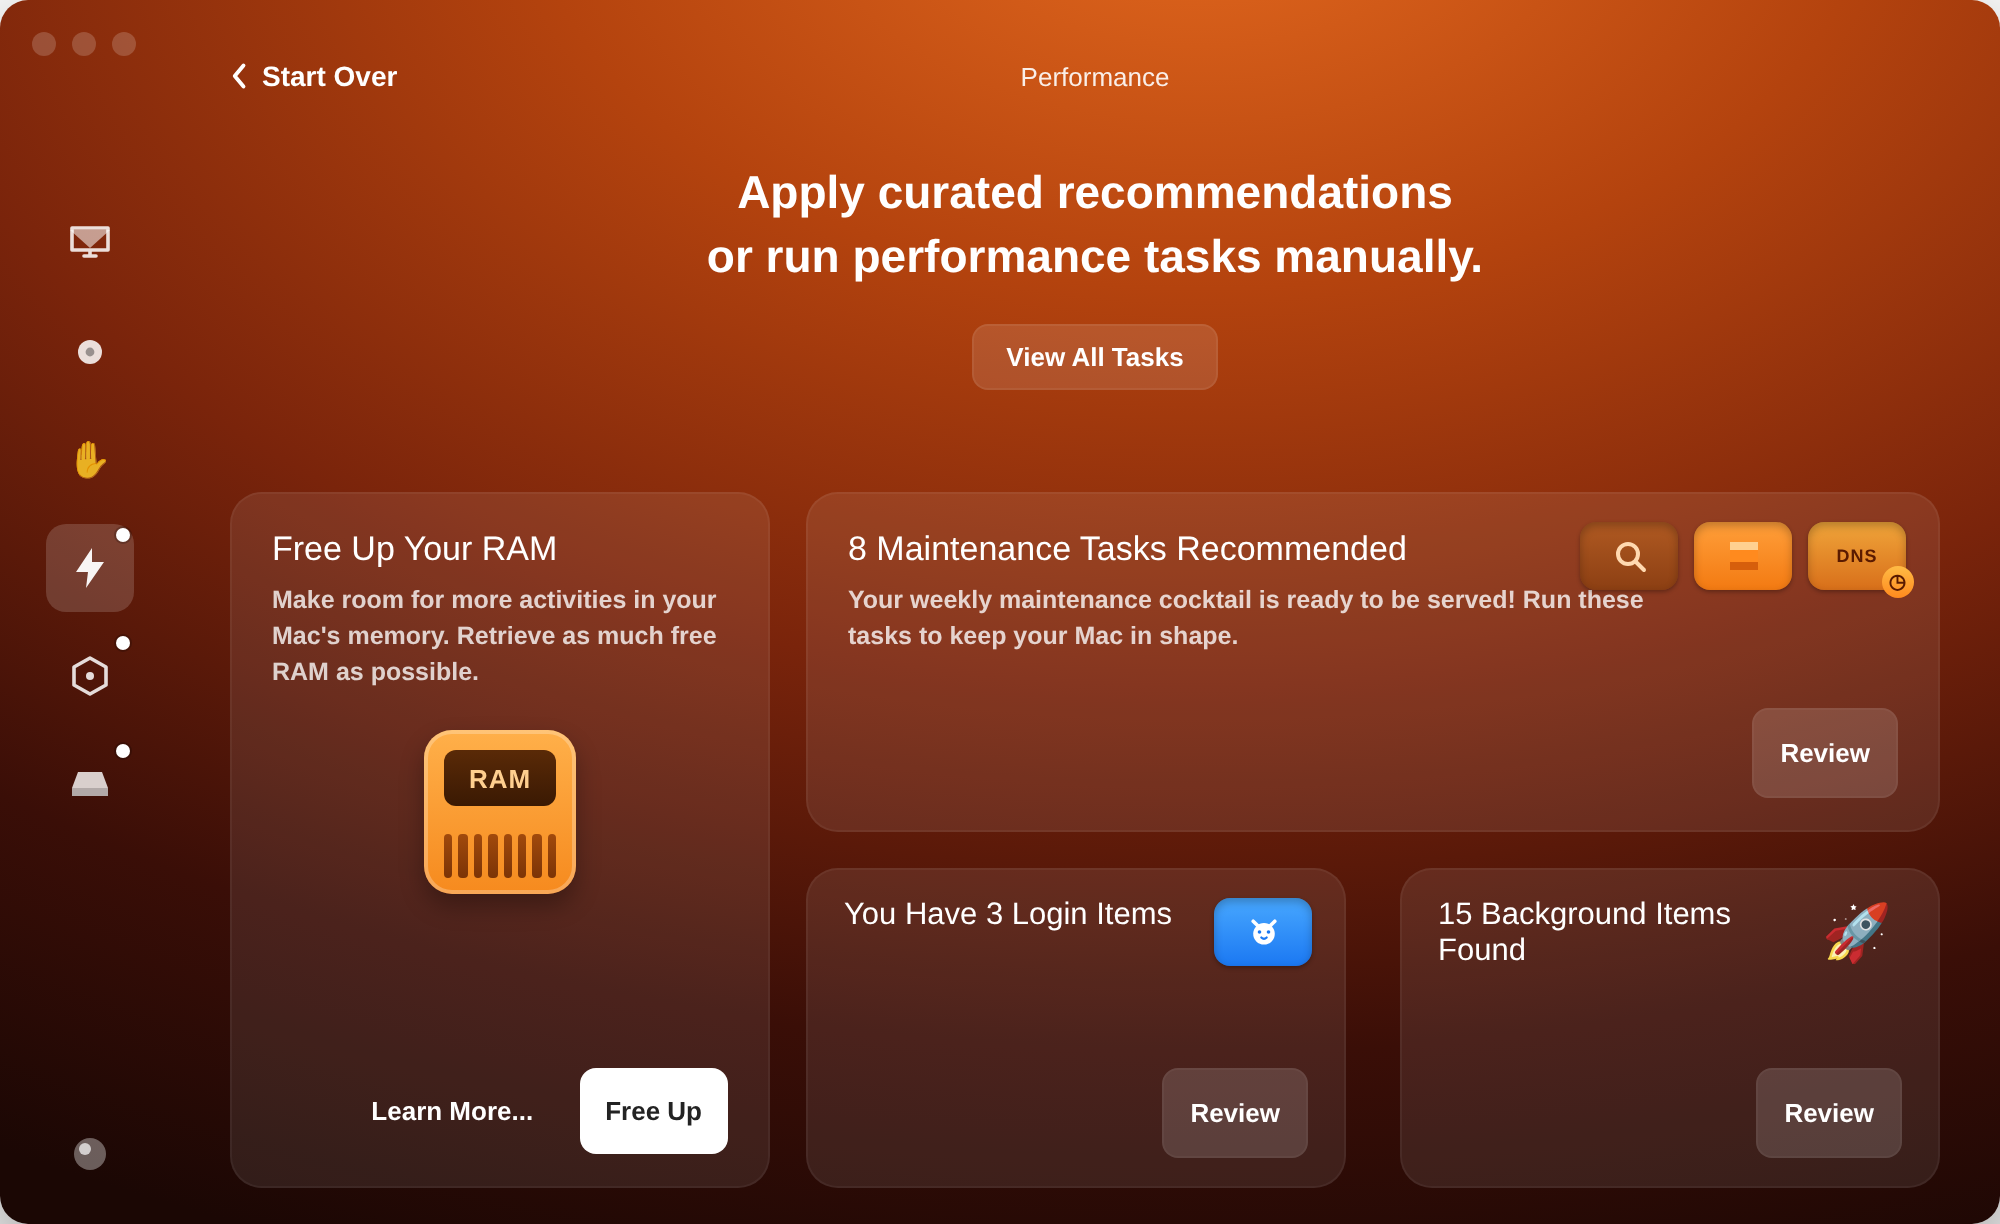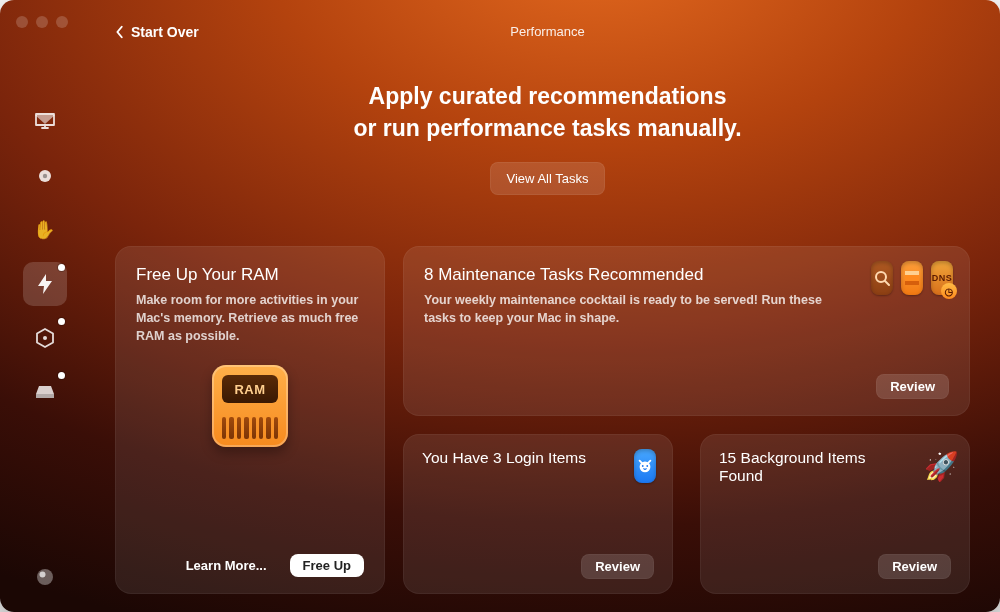--- a/index.html
+++ b/index.html
@@ -8,30 +8,30 @@
       width: 1000px; height: 612px; position: relative;
       border-radius: 14px; overflow: hidden;
       background: radial-gradient(120% 120% at 60% -10%, #e56a1f 0%, #b4430e 28%, #7a240b 55%, #3a0e07 80%, #1b0704 100%);
       box-shadow: 0 20px 60px rgba(0,0,0,.5);
       color: #fff;
     }
     
     .traffic { position: absolute; top: 16px; left: 16px; display: flex; gap: 8px; }
     .traffic span { width: 12px; height: 12px; border-radius: 50%; background: rgba(255,255,255,.18); }
     
-    .header { position: absolute; top: 24px; left: 115px; right: 20px; display: flex; align-items: flex-start; height: 22px; }
+    .header { position: absolute; top: 24px; left: 115px; right: 20px; display: flex; align-items: flex-end; height: 22px; }
     .back { display: flex; align-items: center; gap: 6px; font-size: 14px; font-weight: 600; cursor: pointer; }
     .back svg { width: 10px; height: 14px; }
     .header-title { position: absolute; left: 50%; transform: translateX(-50%); font-size: 13px; color: rgba(255,255,255,.9); font-weight: 500; }
     
     .hero { position: absolute; top: 80px; left: 115px; right: 20px; text-align: center; }
     .hero h1 { font-size: 23px; font-weight: 700; line-height: 1.4; }
     .hero .pill { margin-top: 18px; }
     .pill {
-      display: inline-block; padding: 8px 16px; font-size: 13px; font-weight: 400;
+      display: inline-block; padding: 8px 16px; font-size: 13px; font-weight: 700;
       background: rgba(255,255,255,.12); border-radius: 8px; cursor: pointer;
       border: 1px solid rgba(255,255,255,.06);
     }
     
     .sidebar { position: absolute; left: 0; top: 0; bottom: 0; width: 90px; display: flex; flex-direction: column; align-items: center; padding-top: 100px; gap: 10px; }
     .side-item { width: 44px; height: 44px; border-radius: 10px; display: flex; align-items: center; justify-content: center; cursor: pointer; position: relative; }
     .side-item.active { background: rgba(255,255,255,.16); }
     .side-item svg, .side-item .glyph { color: rgba(255,255,255,.85); }
     .side-item .glyph { font-size: 18px; }
     .dot { position: absolute; top: 2px; right: 2px; width: 7px; height: 7px; border-radius: 50%; background: #fff; box-shadow: 0 0 0 1px rgba(0,0,0,.2); }
@@ -41,32 +41,32 @@
     .grid { position: absolute; left: 115px; right: 30px; top: 246px; bottom: 18px; display: grid; grid-template-columns: 270px 1fr; grid-template-rows: 170px 1fr; gap: 18px; }
     .card {
       background: rgba(255,255,255,.085); border-radius: 16px; padding: 18px 20px 16px; position: relative;
       border: 1px solid rgba(255,255,255,.05);
       display: flex; flex-direction: column;
     }
     .card h2 { font-size: 17px; font-weight: 400; margin-bottom: 6px; }
     .card p  { font-size: 12.5px; line-height: 1.45; color: rgba(255,255,255,.78); max-width: 430px; font-weight: bold; }
     .actions { margin-top: auto; display: flex; justify-content: flex-end; gap: 10px; }
     .btn {
-      padding: 4px 13px; font-size: 13px; font-weight: 600; border-radius: 8px; cursor: pointer;
+      padding: 14px 13px; font-size: 13px; font-weight: 600; border-radius: 8px; cursor: pointer;
       background: rgba(255,255,255,.14); color: #fff; border: 1px solid rgba(255,255,255,.04); text-align: center;
     }
     .btn.primary { background: #fff; color: #232323; border: none; }
     .card-ram { grid-row: 1 / span 2; }
     .right-top { grid-column: 2; grid-row: 1; }
     .right-bottom { grid-column: 2; grid-row: 2; display: grid; grid-template-columns: 1fr 1fr; gap: 27px; }
     .right-bottom .card { padding: 14px 18px 14px; }
     .right-bottom .card h2 { font-size: 15.5px; max-width: 175px; }
     .card .top-icons { position: absolute; top: 14px; right: 16px; display: flex; gap: 8px; }
     
-    .tile { width: 22px; height: 34px; border-radius: 8px; display: flex; align-items: center; justify-content: center; font-size: 18px; box-shadow: 0 2px 4px rgba(0,0,0,.25) inset, 0 1px 2px rgba(0,0,0,.3); }
+    .tile { width: 49px; height: 34px; border-radius: 8px; display: flex; align-items: center; justify-content: center; font-size: 18px; box-shadow: 0 2px 4px rgba(0,0,0,.25) inset, 0 1px 2px rgba(0,0,0,.3); }
     .tile.search { background: linear-gradient(#b05a22,#8c3f13); color:#fff2de; }
     .tile.book   { background: linear-gradient(#ff9f3a,#f37a12); }
     .tile.dns    { background: linear-gradient(#f0a53a,#d86f1a); position: relative; font-size: 9px; font-weight: 800; color:#5a1a00; letter-spacing: .5px; }
     .tile.dns .clock { position: absolute; right: -4px; bottom: -4px; width: 16px; height: 16px; border-radius: 50%; background: linear-gradient(#ffbb45,#ff8a1e); display:flex; align-items:center; justify-content:center; font-size:10px; color:#5a1a00; }
     .tile.cat    { background: linear-gradient(#48a8ff,#1b78f2); }
     .tile.rocket { background: transparent; font-size: 28px; box-shadow:none; }
     
     .ram-illustration { display:flex; justify-content:center; margin: 20px 0 6px; }
     .ram-chip { width: 76px; height: 82px; background: linear-gradient(#ffb04a,#f68a1e); border-radius: 14px; position: relative; box-shadow: inset 0 0 0 2px rgba(255,255,255,.25), 0 6px 12px rgba(0,0,0,.3); }
     .ram-chip .label { position:absolute; top:10px; left:10px; right:10px; height: 28px; background: linear-gradient(#5a2a07,#3a1903); border-radius: 6px; display:flex; align-items:center; justify-content:center; font-size: 13px; font-weight: 800; color:#ffcf8f; letter-spacing: .5px; }

